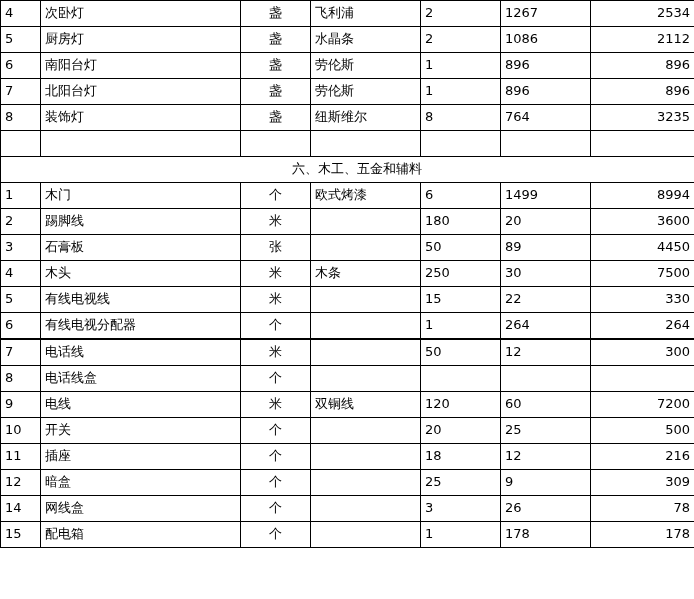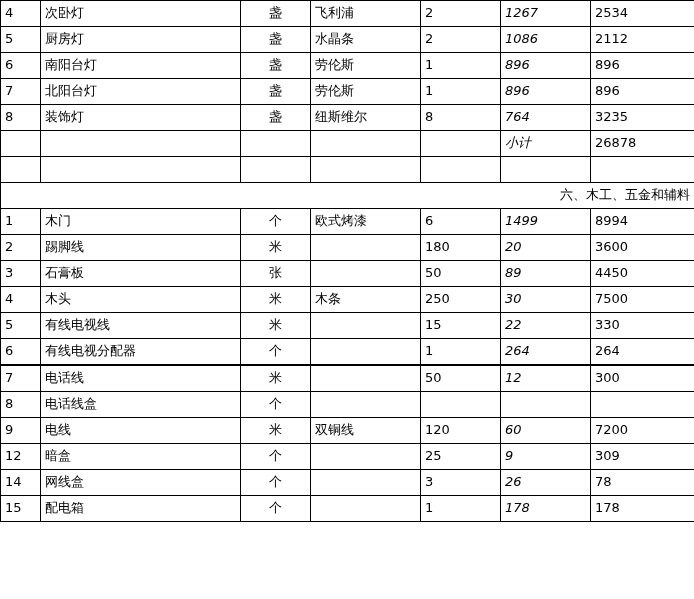--- a/index.html
+++ b/index.html
@@ -41,25 +41,25 @@
   col.c-spec   { width: 110px; }
   col.c-qty    { width: 80px; }
   col.c-price  { width: 90px; }
   col.c-total  { width: 104px; }
 
   td.no     { text-align: left; padding-left: 12px; }
   td.name   { text-align: left; padding-left: 8px; }
   td.unit   { text-align: center; }
   td.spec   { text-align: left; padding-left: 6px; }
   td.qty    { text-align: left; padding-left: 4px; }
-  td.price  { text-align: left; padding-left: 4px; font-style: italic; }
-  td.total  { text-align: left; padding-left: 4px; }
+  td.price  { text-align: left; padding-left: 4px; }
+  td.total  { text-align: right; padding-left: 4px; }
 
   tr.section td {
-    text-align: right;
+    text-align: center;
     padding-left: 23px;
   }
   tr.thickline td {
     border-top: 2px solid #000000;
   }
 </style>
 </head>
 <body>
 
 <div id="sheet">
@@ -118,29 +118,20 @@
           <td class="qty">8</td>
           <td class="price">764</td>
           <td class="total">3235</td>
         </tr>
         <tr>
           <td class="no"></td>
           <td class="name"></td>
           <td class="unit"></td>
           <td class="spec"></td>
           <td class="qty"></td>
-          <td class="price">小计</td>
-          <td class="total">26878</td>
-        </tr>
-        <tr>
-          <td class="no"></td>
-          <td class="name"></td>
-          <td class="unit"></td>
-          <td class="spec"></td>
-          <td class="qty"></td>
           <td class="price"></td>
           <td class="total"></td>
         </tr>
         <tr class="section">
           <td colspan="7">六、木工、五金和辅料</td>
         </tr>
         <tr>
           <td class="no">1</td>
           <td class="name">木门</td>
           <td class="unit">个</td>
@@ -215,20 +206,38 @@
         <tr>
           <td class="no">9</td>
           <td class="name">电线</td>
           <td class="unit">米</td>
           <td class="spec">双铜线</td>
           <td class="qty">120</td>
           <td class="price">60</td>
           <td class="total">7200</td>
         </tr>
         <tr>
+          <td class="no">10</td>
+          <td class="name">开关</td>
+          <td class="unit">个</td>
+          <td class="spec"></td>
+          <td class="qty">20</td>
+          <td class="price">25</td>
+          <td class="total">500</td>
+        </tr>
+        <tr>
+          <td class="no">11</td>
+          <td class="name">插座</td>
+          <td class="unit">个</td>
+          <td class="spec"></td>
+          <td class="qty">18</td>
+          <td class="price">12</td>
+          <td class="total">216</td>
+        </tr>
+        <tr>
           <td class="no">12</td>
           <td class="name">暗盒</td>
           <td class="unit">个</td>
           <td class="spec"></td>
           <td class="qty">25</td>
           <td class="price">9</td>
           <td class="total">309</td>
         </tr>
         <tr>
           <td class="no">14</td>

